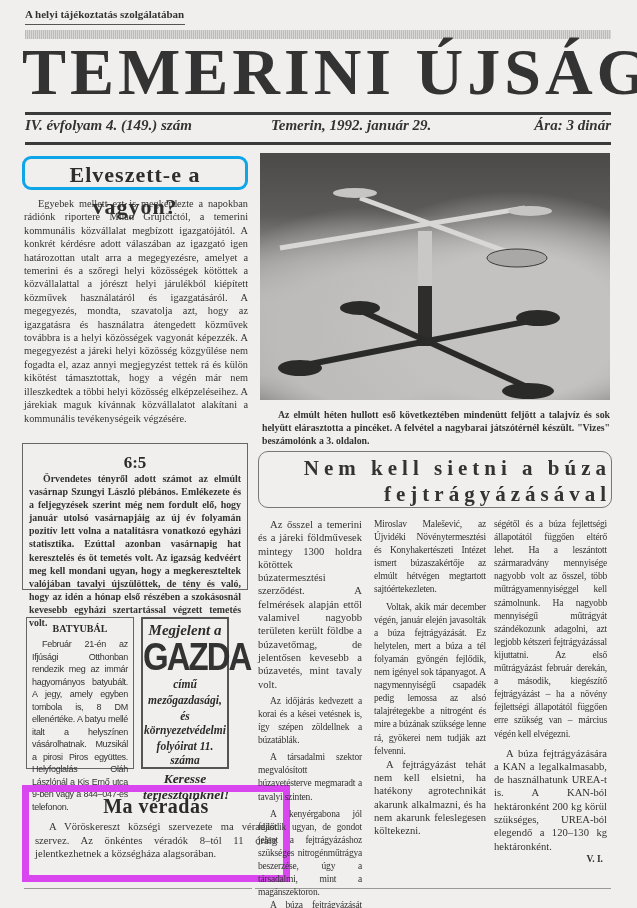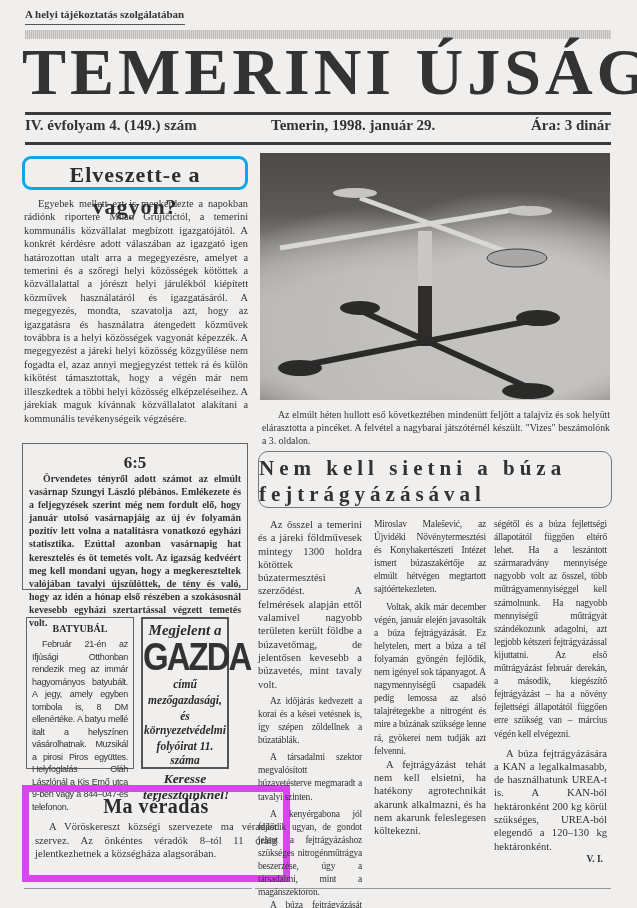--- a/index.html
+++ b/index.html
@@ -14,21 +14,21 @@
   .hatch { position: absolute; left: 25px; top: 30px; width: 586px; height: 9px;
            background: repeating-linear-gradient(90deg, #bdbcbb 0 1px, #d8d7d6 1px 2px); }
 
   .masthead { position: absolute; left: 22px; top: 38px; width: 592px; height: 68px;
               font-size: 66px; font-weight: bold; letter-spacing: 4px; color: #333;
               font-family: "Liberation Serif", serif; white-space: nowrap; line-height: 68px; }
 
   .rule-thick { position: absolute; left: 25px; width: 586px; height: 3px; background: #3a3a3a; }
 
   .issue-row { position: absolute; left: 25px; top: 117px; width: 586px; height: 20px;
-               font-size: 15px; font-weight: bold; color: #333; }
+               font-size: 15px; font-weight: bold; color: #333; font-style: italic; }
   .issue-row span { position: absolute; top: 0; }
 
   
   .headline-box { position: absolute; left: 22px; top: 156px; width: 226px; height: 34px;
                   border: 3px solid #0ea5e9; border-radius: 9px; font-size: 22px; font-weight: bold;
                   text-align: center; line-height: 32px; letter-spacing: 1px; color: #2e2e2e; }
 
   .article1 { position: absolute; left: 24px; top: 197px; width: 224px; font-size: 10.3px;
               line-height: 13.4px; text-align: justify; color: #333; }
   .article1 p { text-indent: 14px; hyphens: auto; }
@@ -62,25 +62,25 @@
 
   
   .photo { position: absolute; left: 260px; top: 153px; width: 350px; height: 247px;
            background:
              radial-gradient(ellipse at 72% 70%, #c3c2c0 0 30%, transparent 55%),
              radial-gradient(ellipse at 30% 75%, #bdbcba 0 25%, transparent 50%),
              linear-gradient(180deg, #4b4a48 0%, #5c5b59 25%, #9a9997 45%, #b8b7b5 60%, #a9a8a6 90%, #6d6c6a 100%);
            overflow: hidden; }
   .photo svg { position: absolute; left: 0; top: 0; }
 
-  .caption { position: absolute; left: 262px; top: 408px; width: 348px; font-size: 9.8px; font-weight: normal;
+  .caption { position: absolute; left: 262px; top: 408px; width: 348px; font-size: 9.8px; font-weight: bold;
              line-height: 13px; text-align: justify; text-indent: 16px; color: #333; }
 
   .headline2 { position: absolute; left: 258px; top: 451px; width: 354px; height: 57px;
-               border: 1px solid #777; border-radius: 10px; text-align: left; font-weight: bold;
+               border: 1px solid #777; border-radius: 10px; text-align: right; font-weight: bold;
                font-size: 21px; letter-spacing: 5px; line-height: 26px; padding-top: 3px; color: #333; }
 
   .col { position: absolute; top: 518px; font-size: 9.5px; line-height: 13.1px; text-align: justify; color: #333; }
   .col p { text-indent: 12px; }
   .col .big { font-size: 10.6px; line-height: 13.3px; }
   .col .narrow { font-family: "Liberation Sans Narrow", "Liberation Serif", serif; letter-spacing: -0.2px; }
   .col1 { left: 258px; width: 104px; }
   .col2 { left: 374px; width: 112px; }
   .col3 { left: 494px; width: 113px; }
   .sig { text-align: right; font-weight: bold; padding-right: 4px; }
@@ -92,21 +92,21 @@
 
   <div class="tagline">A helyi tájékoztatás szolgálatában</div>
   <div class="tagline-rule"></div>
   <div class="hatch"></div>
 
   <div class="masthead">TEMERINI ÚJSÁG</div>
 
   <div class="rule-thick" style="top:112px"></div>
   <div class="issue-row">
     <span style="left:0">IV. évfolyam 4. (149.) szám</span>
-    <span style="left:246px">Temerin, 1998. január 29.</span>
+    <span style="left:246px">Temerin, 1992. január 29.</span>
     <span style="right:0">Ára: 3 dinár</span>
   </div>
   <div class="rule-thick" style="top:142px"></div>
 
   <div class="headline-box">Elveszett-e a vagyon?</div>
   <div class="article1">
     <p>Egyebek mellett ezt is megkérdezte a napokban rádiónk riportere Milan Grujičićtól, a temerini kommunális közvállalat megbízott igazgatójától. A konkrét kérdésre adott válaszában az igazgató igen határozottan utalt arra a megegyezésre, amelyet a temerini és a szőregi helyi közösségek kötöttek a közvállalattal a jórészt helyi járulékból kiépített közművek használatáról és igazgatásáról. A megegyezés, mondta, szavatolja azt, hogy az igazgatásra és használatra átengedett közművek továbbra is a helyi közösségek vagyonát képezzék. A megegyezést a járeki helyi közösség közgyűlése nem fogadta el, azaz annyi megjegyzést tettek rá és külön kikötést támasztottak, hogy a végén már nem illeszkedtek a többi helyi közösség elképzeléseihez. A járekiak maguk kívánnak közvállalatot alakítani a kommunális tevékenységeik végzésére.</p>
   </div>
 
   <div class="box65">

